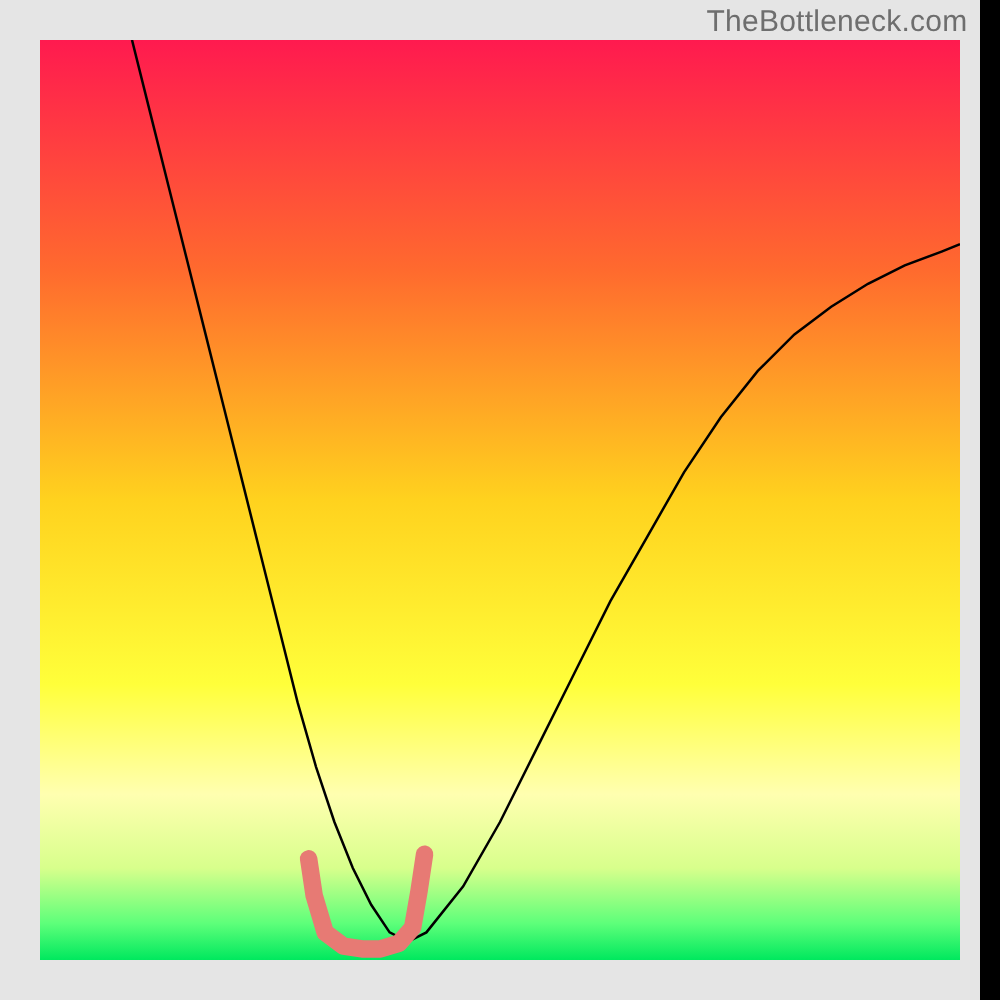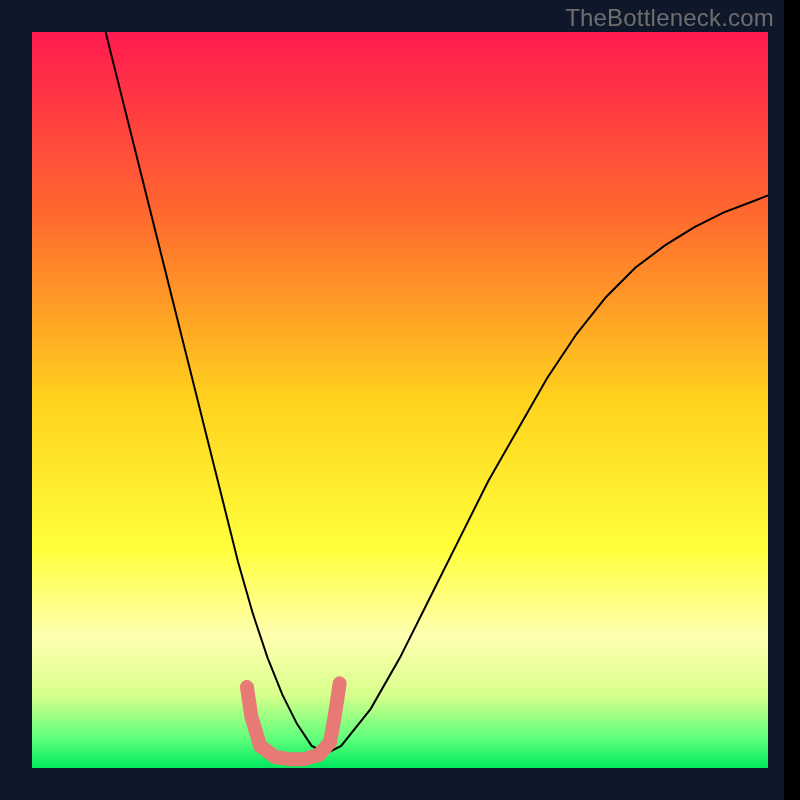--- a/index.html
+++ b/index.html
@@ -10,21 +10,21 @@
     background: #000;
     overflow: hidden;
     font-family: Arial, Helvetica, sans-serif;
   }
   .frame {
     position: absolute;
     left: 0;
     top: 0;
     width: 784px;
     height: 800px;
-    background: #0f172a;
+    background: #e5e5e5;
   }
   .watermark {
     position: absolute;
     top: 4px;
     right: 10px;
     color: #6e6e6e;
     font-size: 24px;
     font-weight: 500;
     letter-spacing: 0.2px;
   }

